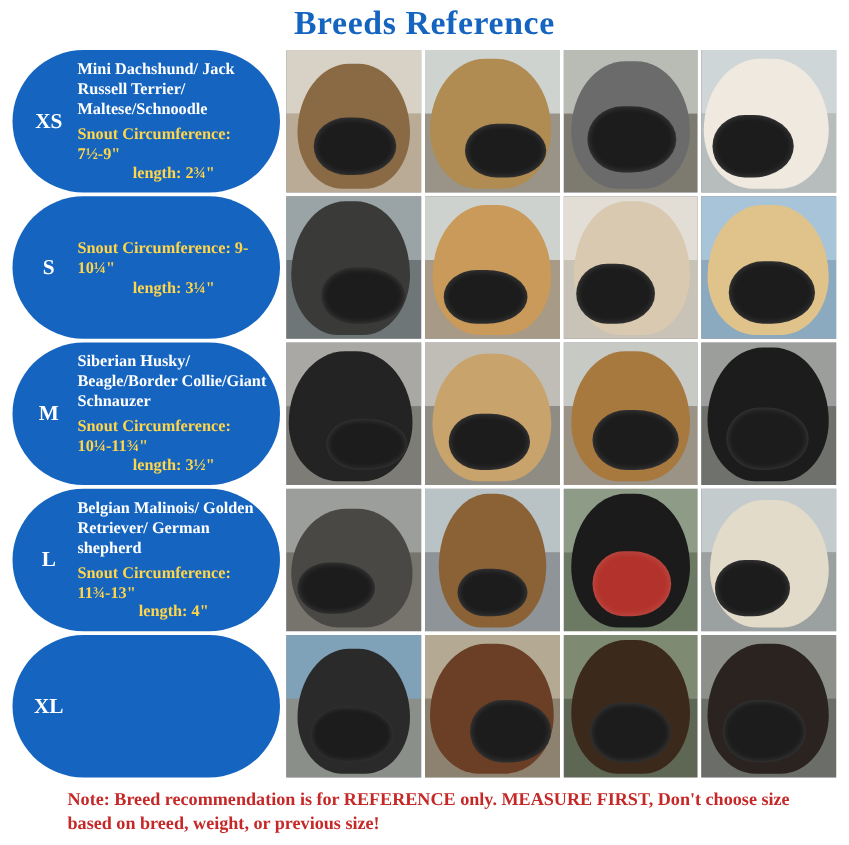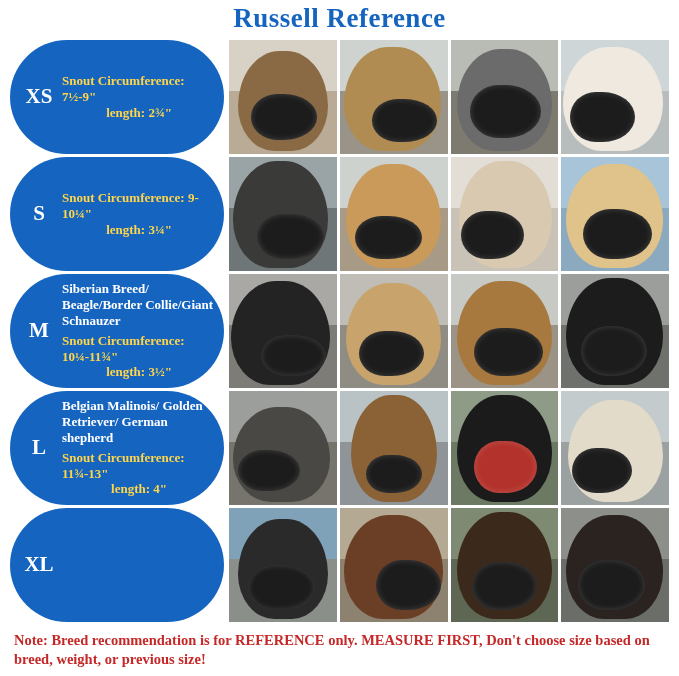--- a/index.html
+++ b/index.html
@@ -48,21 +48,21 @@
     position: relative;
     overflow: hidden;
   }
   .size-letter {
     flex: 0 0 auto;
     width: 46px;
     text-align: center;
     color: #ffffff;
     font-family: "Liberation Serif", serif;
     font-weight: bold;
-    font-size: 21px;
+    font-size: 17px;
     line-height: 1;
   }
   .info-text {
     flex: 1 1 auto;
     color: #ffffff;
     display: flex;
     flex-direction: column;
     justify-content: center;
   }
   .breeds {
@@ -117,33 +117,35 @@
     box-shadow: inset 0 0 6px rgba(255,255,255,0.18);
   }
   .muzzle.red { background: #b3332c; }
   .note {
     color: #c62828;
     font-family: "Liberation Serif", serif;
     font-weight: bold;
     font-size: 14.5px;
     line-height: 1.3;
     padding: 6px 4px 0 4px;
+    margin-left: 40px;
   }
 </style>
 </head>
 <body>
 
 <div class="page">
 
-  <div class="title">Russell Reference</div>
+  <div class="title">Breeds Reference</div>
 
   <div class="row">
     <div class="info">
       <div class="size-letter">XS</div>
       <div class="info-text">
+        <div class="breeds">Mini Dachshund/ Jack Russell Terrier/ Maltese/Schnoodle</div>
         <div class="measure">
           <span>Snout Circumference: 7½-9"</span>
           <span class="len">length: 2¾"</span>
         </div>
       </div>
     </div>
     <div class="photos">
       <div class="photo">
         <div class="sky" style="background:#d8d2c6"></div>
           <div class="ground" style="background:#b9ab95"></div>
@@ -206,21 +208,21 @@
         <div class="dog" style="left:4%;top:6%;width:90%;height:92%;background:#e0c38a"></div>
         <div class="muzzle" style="left:20%;top:46%;width:64%;height:44%;"></div>
       </div>
     </div>
   </div>
 
   <div class="row">
     <div class="info">
       <div class="size-letter">M</div>
       <div class="info-text">
-        <div class="breeds">Siberian Breed/ Beagle/Border Collie/Giant Schnauzer</div>
+        <div class="breeds">Siberian Husky/ Beagle/Border Collie/Giant Schnauzer</div>
         <div class="measure">
           <span>Snout Circumference: 10¼-11¾"</span>
           <span class="len">length: 3½"</span>
         </div>
       </div>
     </div>
     <div class="photos">
       <div class="photo">
         <div class="sky" style="background:#a9a8a4"></div>
           <div class="ground" style="background:#7e7c76"></div>

